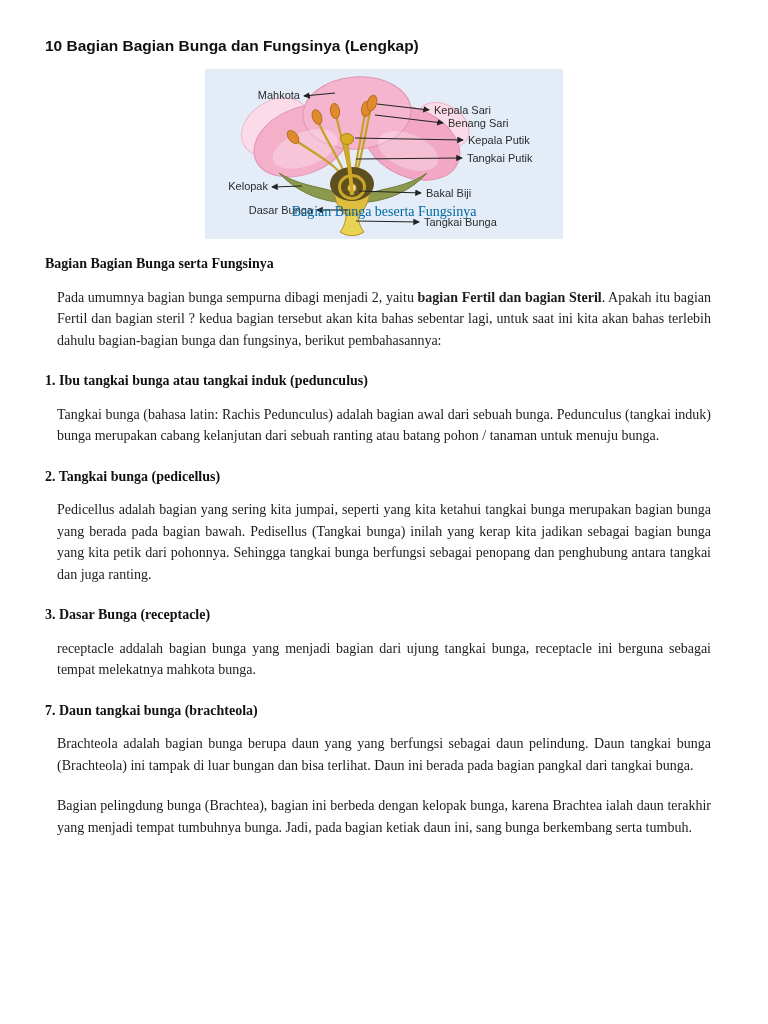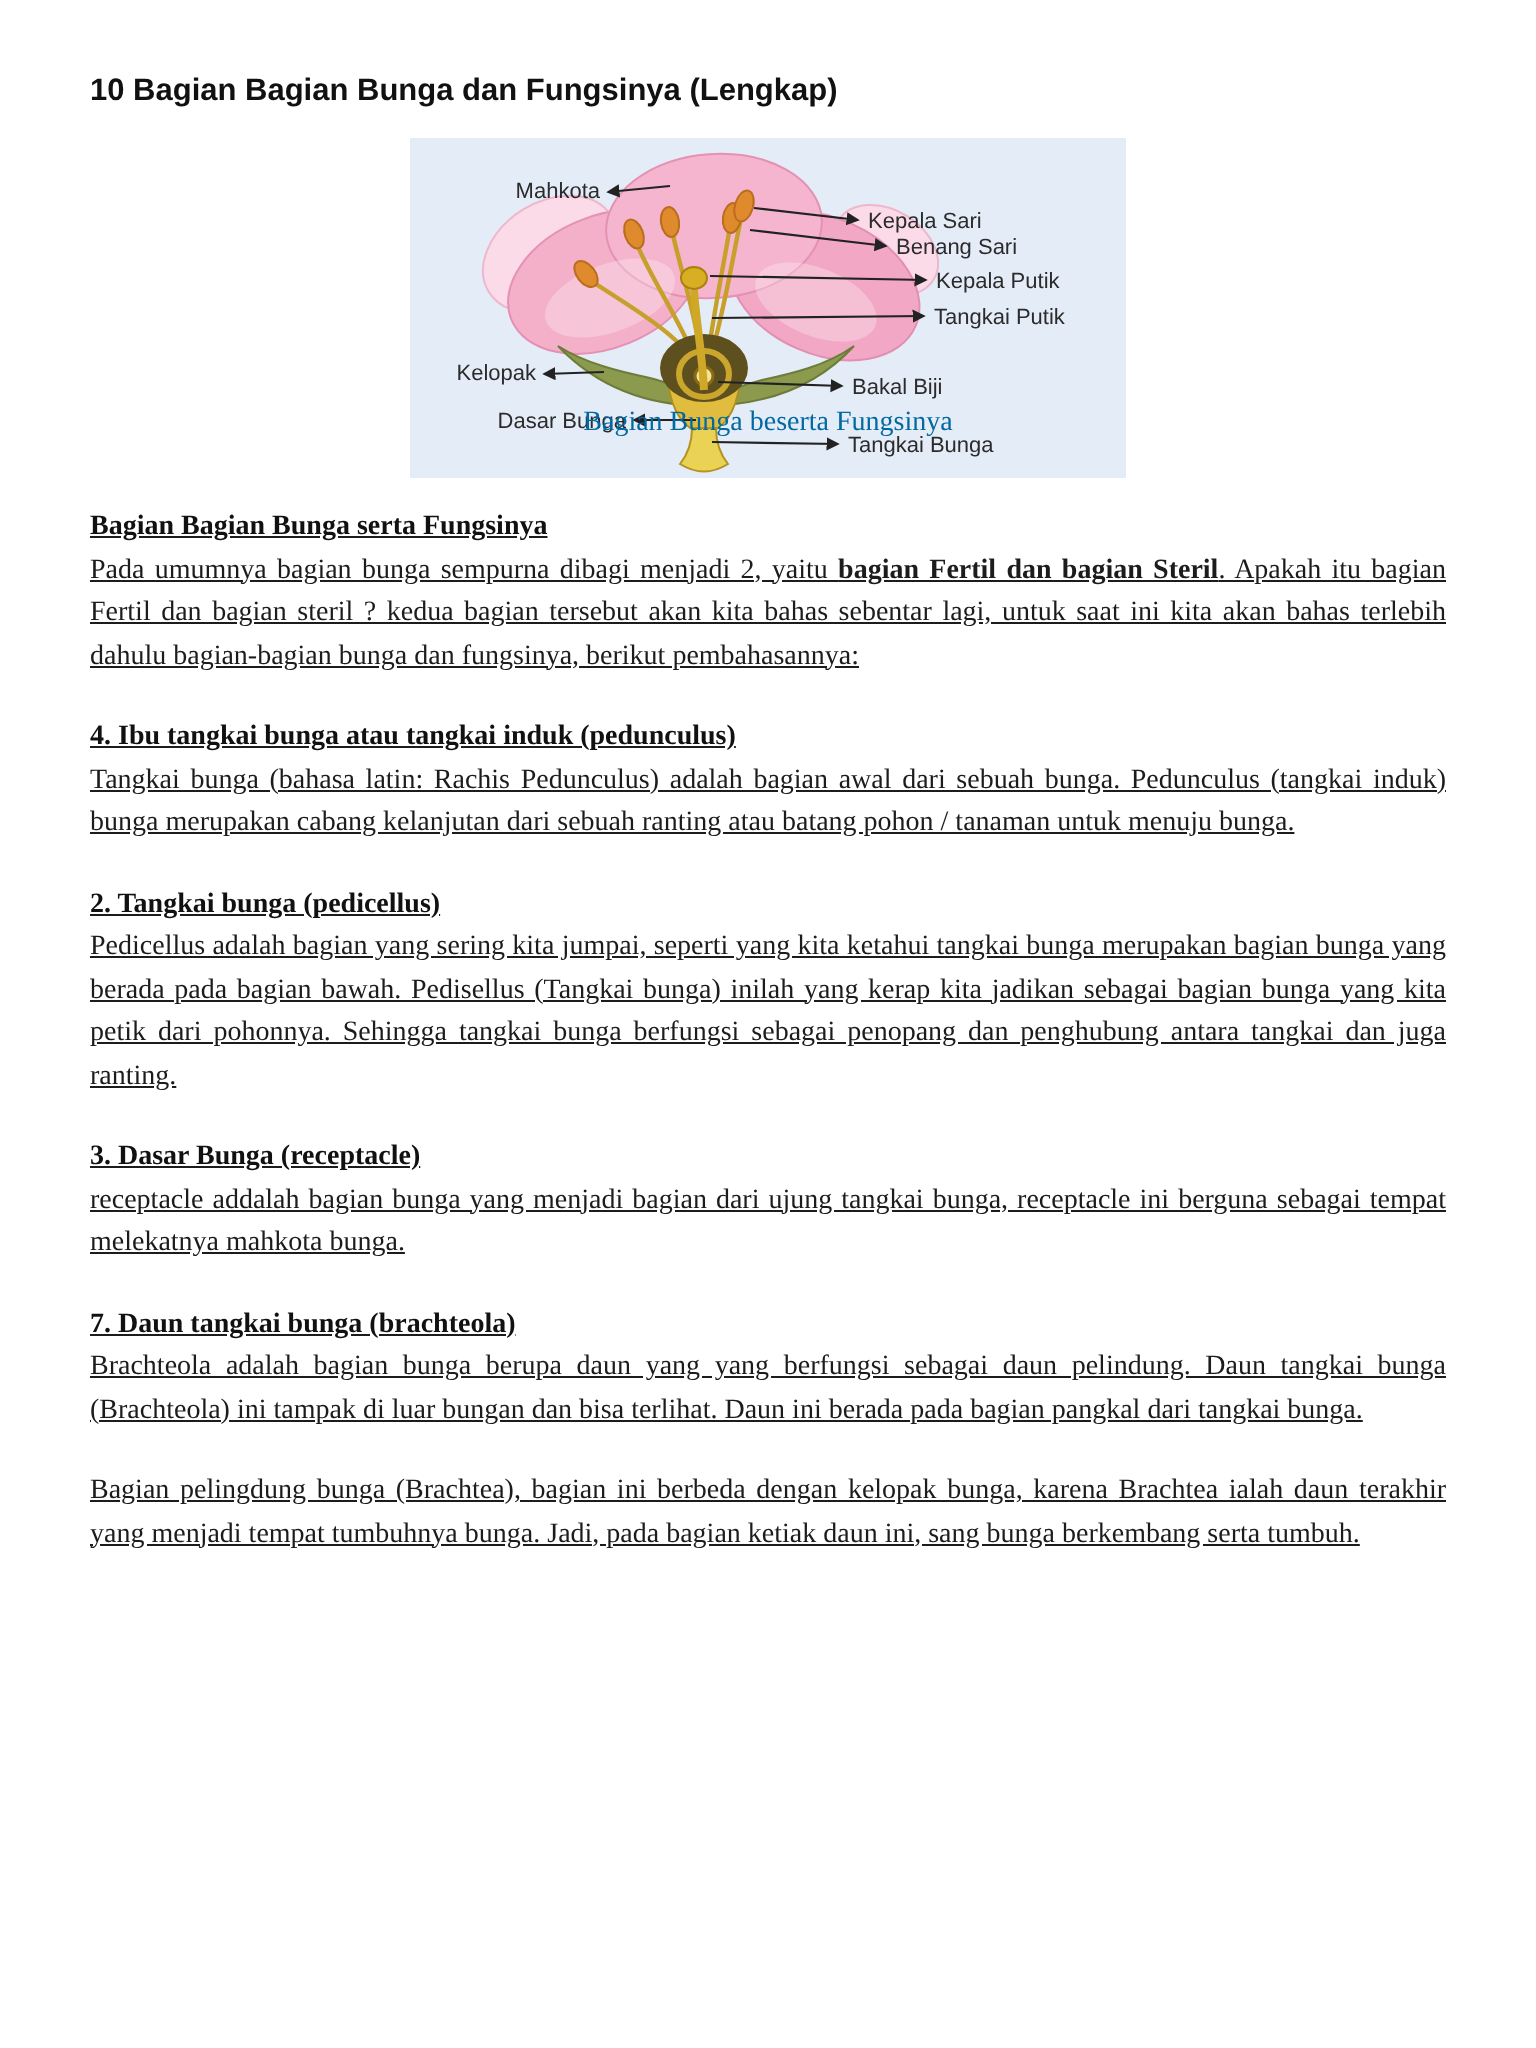--- a/index.html
+++ b/index.html
@@ -12,27 +12,27 @@
     margin:36px 45px 0; text-align:left;
     font-family:"Liberation Sans", sans-serif;
     font-size:15.5px; font-weight:bold; line-height:19px; color:#111;
   }
   .figure-wrap { width:358px; height:126px; margin:14px auto 0; }
   .figure-wrap svg { display:block; }
   .fig-caption {
     text-align:center; font-size:14px; line-height:20px; margin-top:7px; color:#0369a1;
   }
   .content { margin:0 45px; }
-  .block { margin-top:19px;text-decoration:underline; }
+  .block { margin-top:19px; }
   .block.intro { margin-top:31px; }
   .sec-heading {
     font-size:14px; font-weight:bold; line-height:21.5px; margin:0; color:#111;
   }
   .sec-body {
-    font-size:14px; line-height:21.5px; margin:0; text-align:justify; color:#1c1c1c;
+    font-size:14px; line-height:21.5px; margin:12px; text-align:justify; color:#1c1c1c;
   }
   .diagram-label {
     font-family:"Liberation Sans", sans-serif; font-size:11px; fill:#2b2b2b;
   }
   .arrow-line { stroke:#222; stroke-width:1.1; fill:none; }
 </style>
 </head>
 <body>
 
 <div class="page">
@@ -118,21 +118,21 @@
   <div class="fig-caption">Bagian Bunga beserta Fungsinya</div>
 
   <div class="content">
 
     <section class="block intro">
       <h2 class="sec-heading">Bagian Bagian Bunga serta Fungsinya</h2>
       <p class="sec-body"><span>Pada umumnya bagian bunga sempurna dibagi menjadi 2, yaitu </span><b>bagian Fertil dan bagian Steril</b><span>. Apakah itu bagian Fertil dan bagian steril ? kedua bagian tersebut akan kita bahas sebentar lagi, untuk saat ini kita akan bahas terlebih dahulu bagian-bagian bunga dan fungsinya, berikut pembahasannya:</span></p>
     </section>
 
     <section class="block">
-      <h2 class="sec-heading">4. Ibu tangkai bunga atau tangkai induk (pedunculus)</h2>
+      <h2 class="sec-heading">1. Ibu tangkai bunga atau tangkai induk (pedunculus)</h2>
       <p class="sec-body">Tangkai bunga (bahasa latin: Rachis Pedunculus) adalah bagian awal dari sebuah bunga. Pedunculus (tangkai induk) bunga merupakan cabang kelanjutan dari sebuah ranting atau batang pohon / tanaman untuk menuju bunga.</p>
     </section>
 
     <section class="block">
       <h2 class="sec-heading">2. Tangkai bunga (pedicellus)</h2>
       <p class="sec-body">Pedicellus adalah bagian yang sering kita jumpai, seperti yang kita ketahui tangkai bunga merupakan bagian bunga yang berada pada bagian bawah. Pedisellus (Tangkai bunga) inilah yang kerap kita jadikan sebagai bagian bunga yang kita petik dari pohonnya. Sehingga tangkai bunga berfungsi sebagai penopang dan penghubung antara tangkai dan juga ranting.</p>
     </section>
 
     <section class="block">
       <h2 class="sec-heading">3. Dasar Bunga (receptacle)</h2>

